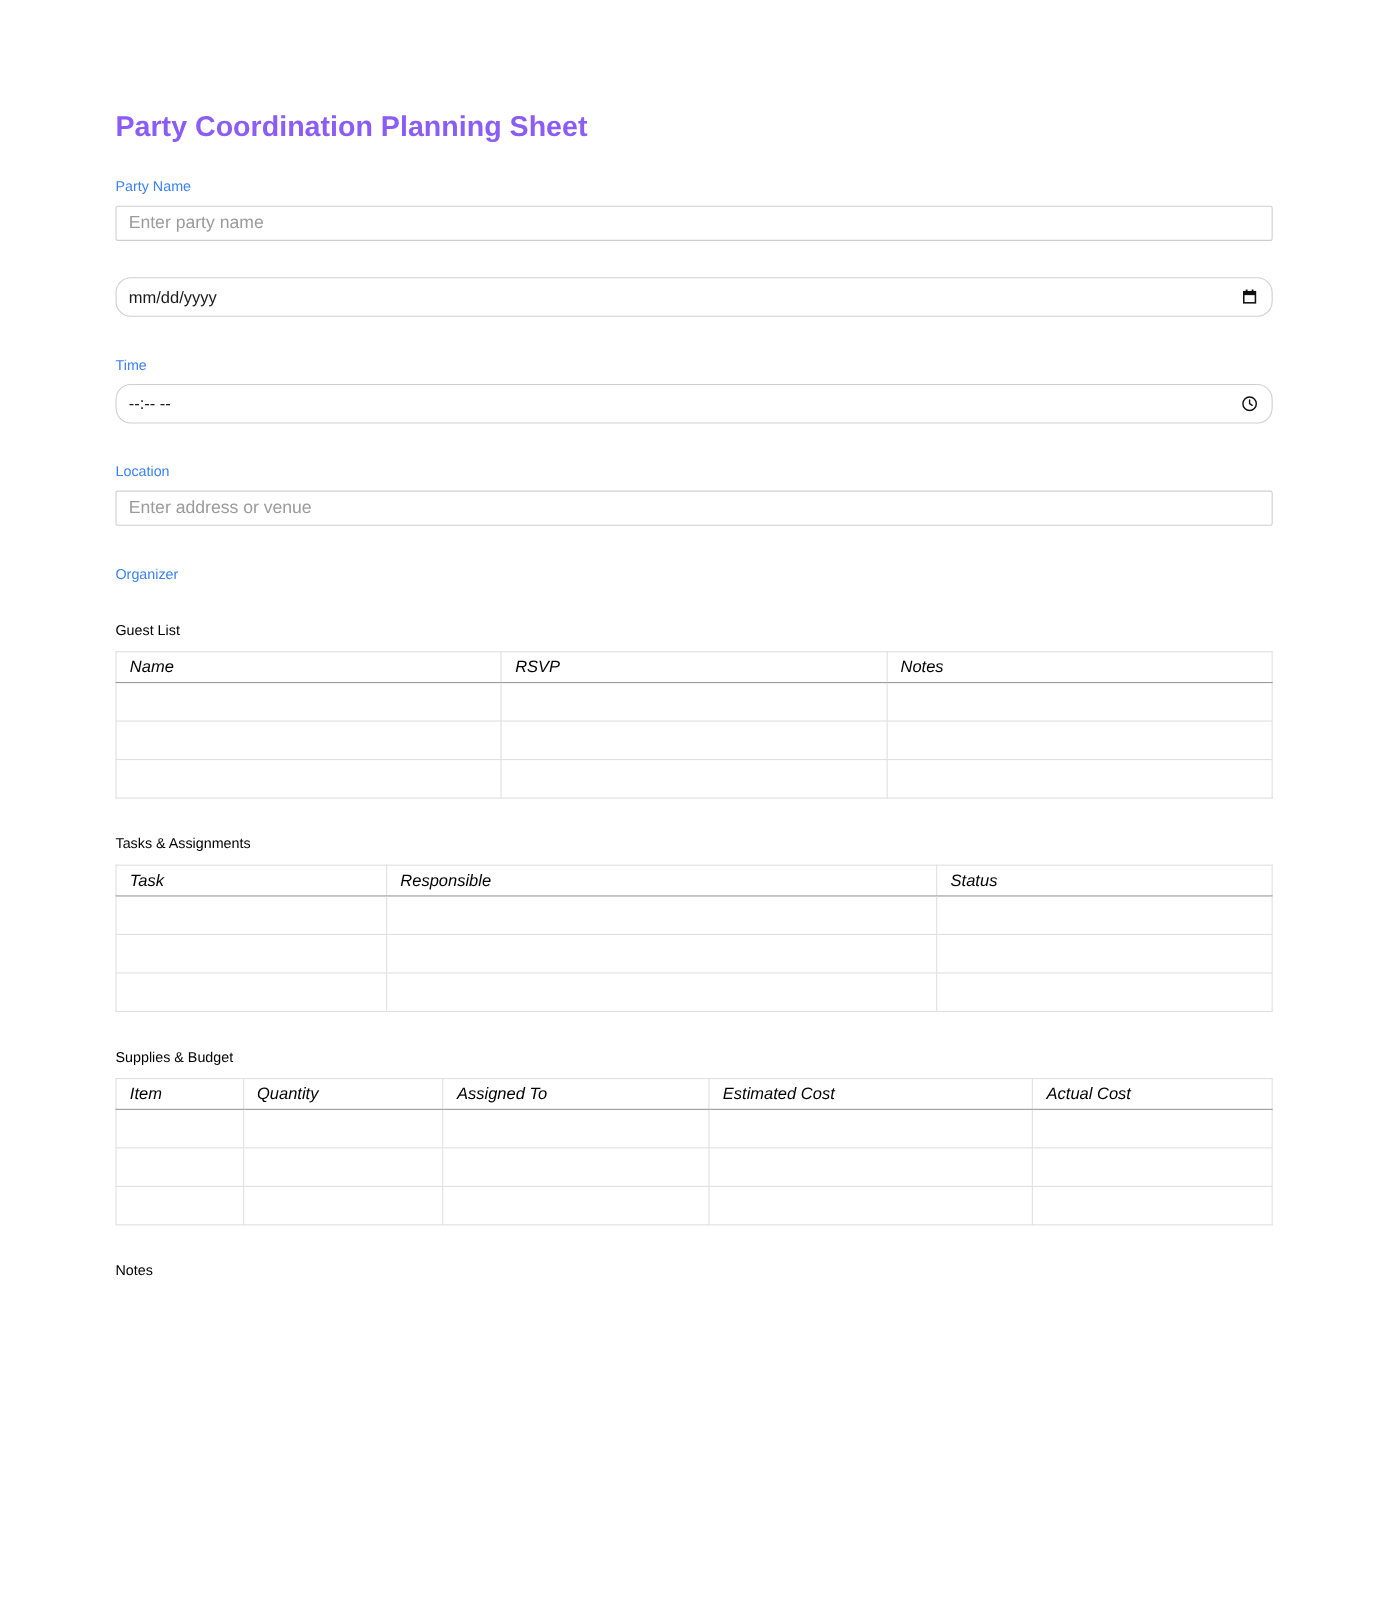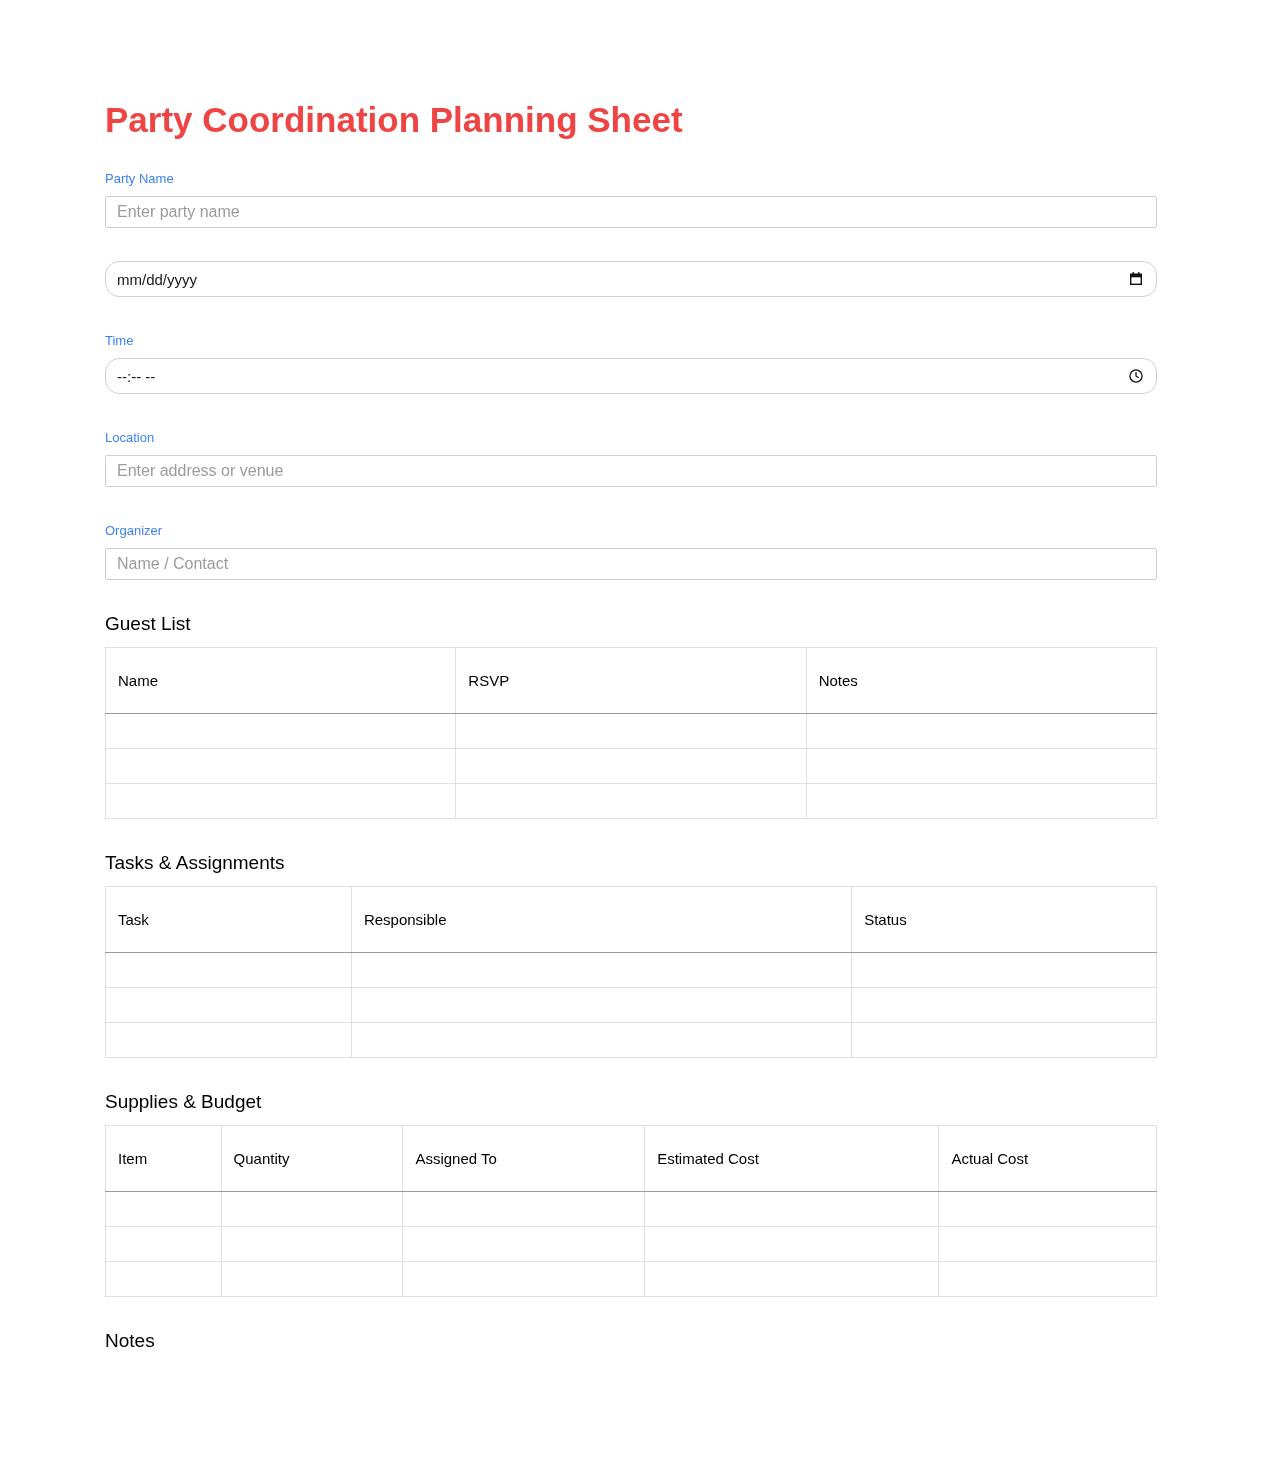--- a/index.html
+++ b/index.html
@@ -14,24 +14,24 @@
     font-family: "Liberation Sans", sans-serif;
     color: #000000;
   }
   .container {
     width: 1052px;
     margin-left: 105px;
     padding-top: 100px;
     box-sizing: content-box;
   }
   h1.page-title {
-    font-size: 35px;
+    font-size: 26px;
     font-weight: 700;
     margin: 0 0 28px 0;
-    color: #ef4444;
+    color: #8b5cf6;
   }
   .form-group {
     margin-bottom: 33px;
   }
   .field-label {
     display: block;
     font-size: 13px;
     line-height: 21px;
     margin-bottom: 7px;
     color: #3b82f6;
@@ -70,42 +70,43 @@
   }
   .picker-icon {
     display: inline-flex;
     align-items: center;
     justify-content: center;
     width: 20px;
     height: 20px;
     cursor: pointer;
   }
   h2.section-heading {
-    font-size: 19px;
+    font-size: 13px;
     font-weight: 400;
     margin: 33px 0 12px 0;
     color: #000000;
   }
   table.sheet-table {
     width: 100%;
     border-collapse: collapse;
     table-layout: fixed;
   }
   .sheet-table th,
   .sheet-table td {
     border: 1px solid #e0e0e0;
     text-align: left;
     font-size: 15px;
     font-weight: 400;
   }
   .sheet-table th {
     border-bottom: 1px solid #9a9a9a;
-    padding: 24px 12px;
+    padding: 5px 12px;
     height: 17px;
     color: #000000;
+    font-style: italic;
   }
   .sheet-table td {
     height: 34px;
     padding: 0 12px;
     color: #1a1a1a;
   }
   
   .guest-table col.c0, .guest-table col.c1, .guest-table col.c2 { width: 33.33%; }
   .tasks-table col.c0 { width: 23.4%; }
   .tasks-table col.c1 { width: 47.6%; }
@@ -155,21 +156,20 @@
     </div>
   </div>
 
   <div class="form-group">
     <label class="field-label">Location</label>
     <input type="text" class="text-input" placeholder="Enter address or venue" style="">
   </div>
 
   <div class="form-group">
     <label class="field-label">Organizer</label>
-    <input type="text" class="text-input" placeholder="Name / Contact" style="">
   </div>
 
   <h2 class="section-heading">Guest List</h2>
   <table class="sheet-table guest-table">
     <colgroup>
         <col class="c0">
         <col class="c1">
         <col class="c2">
       </colgroup>
     <thead>

